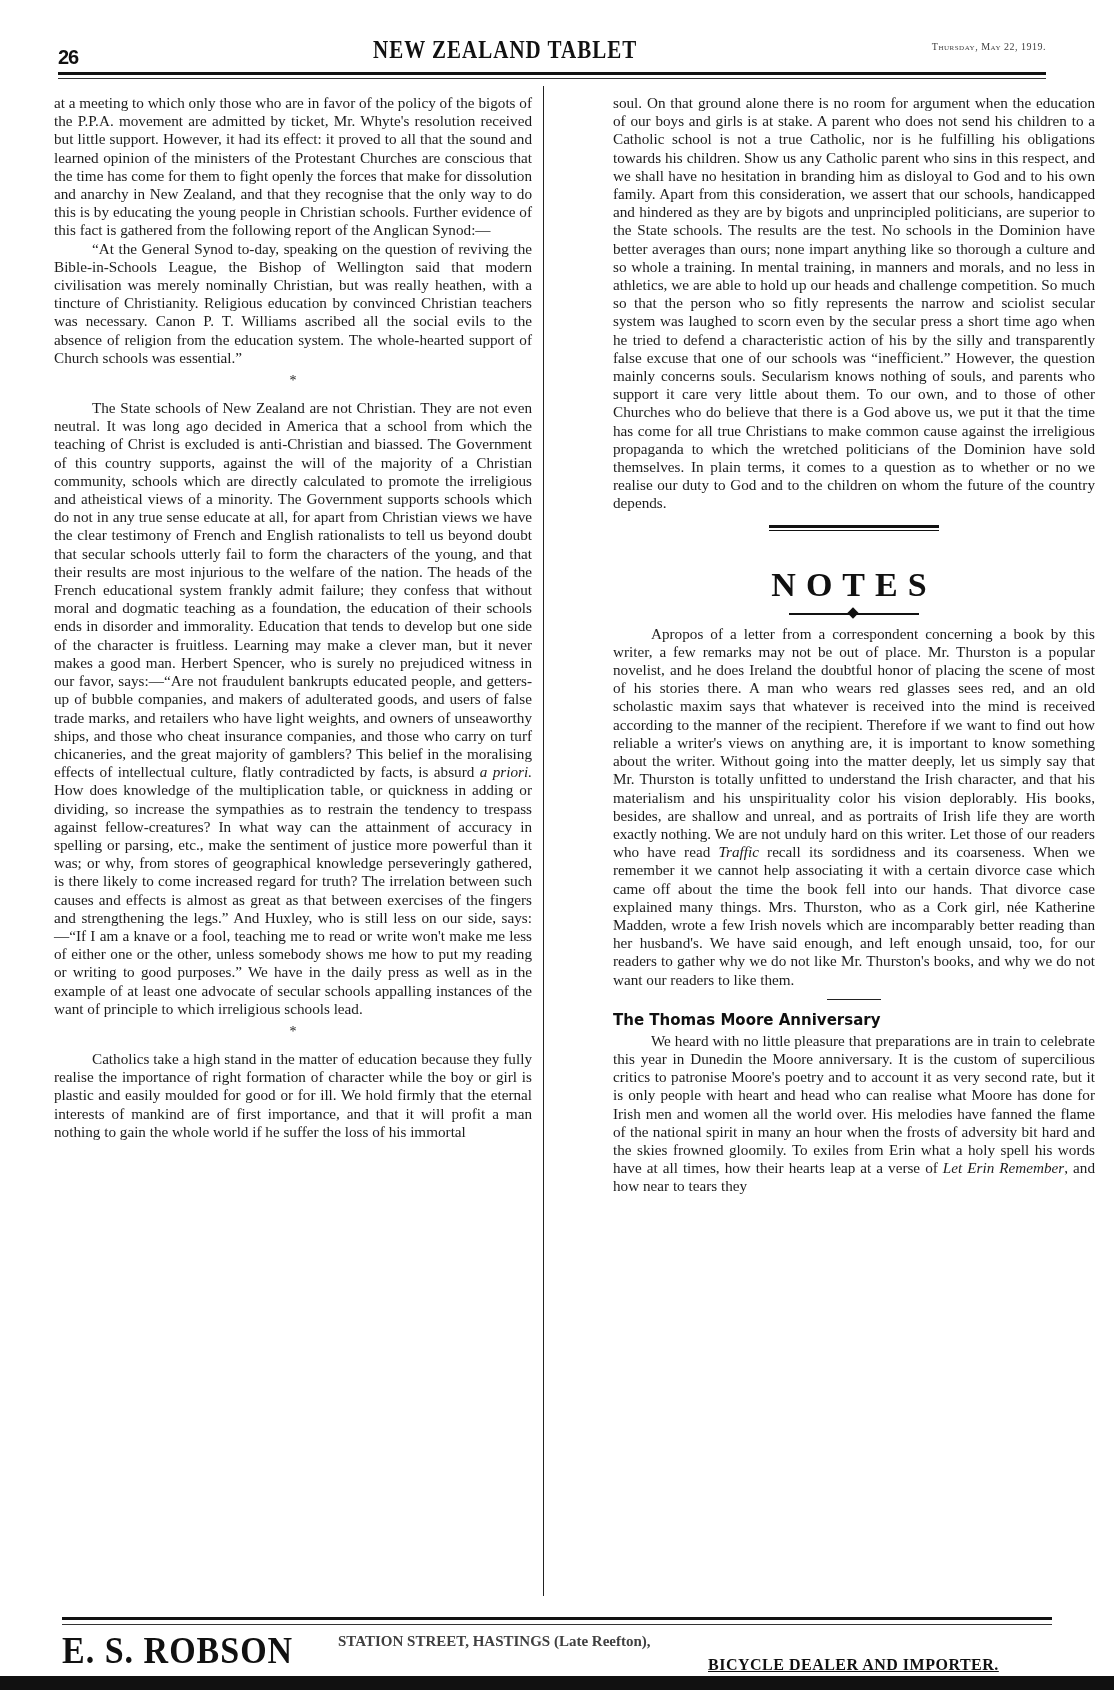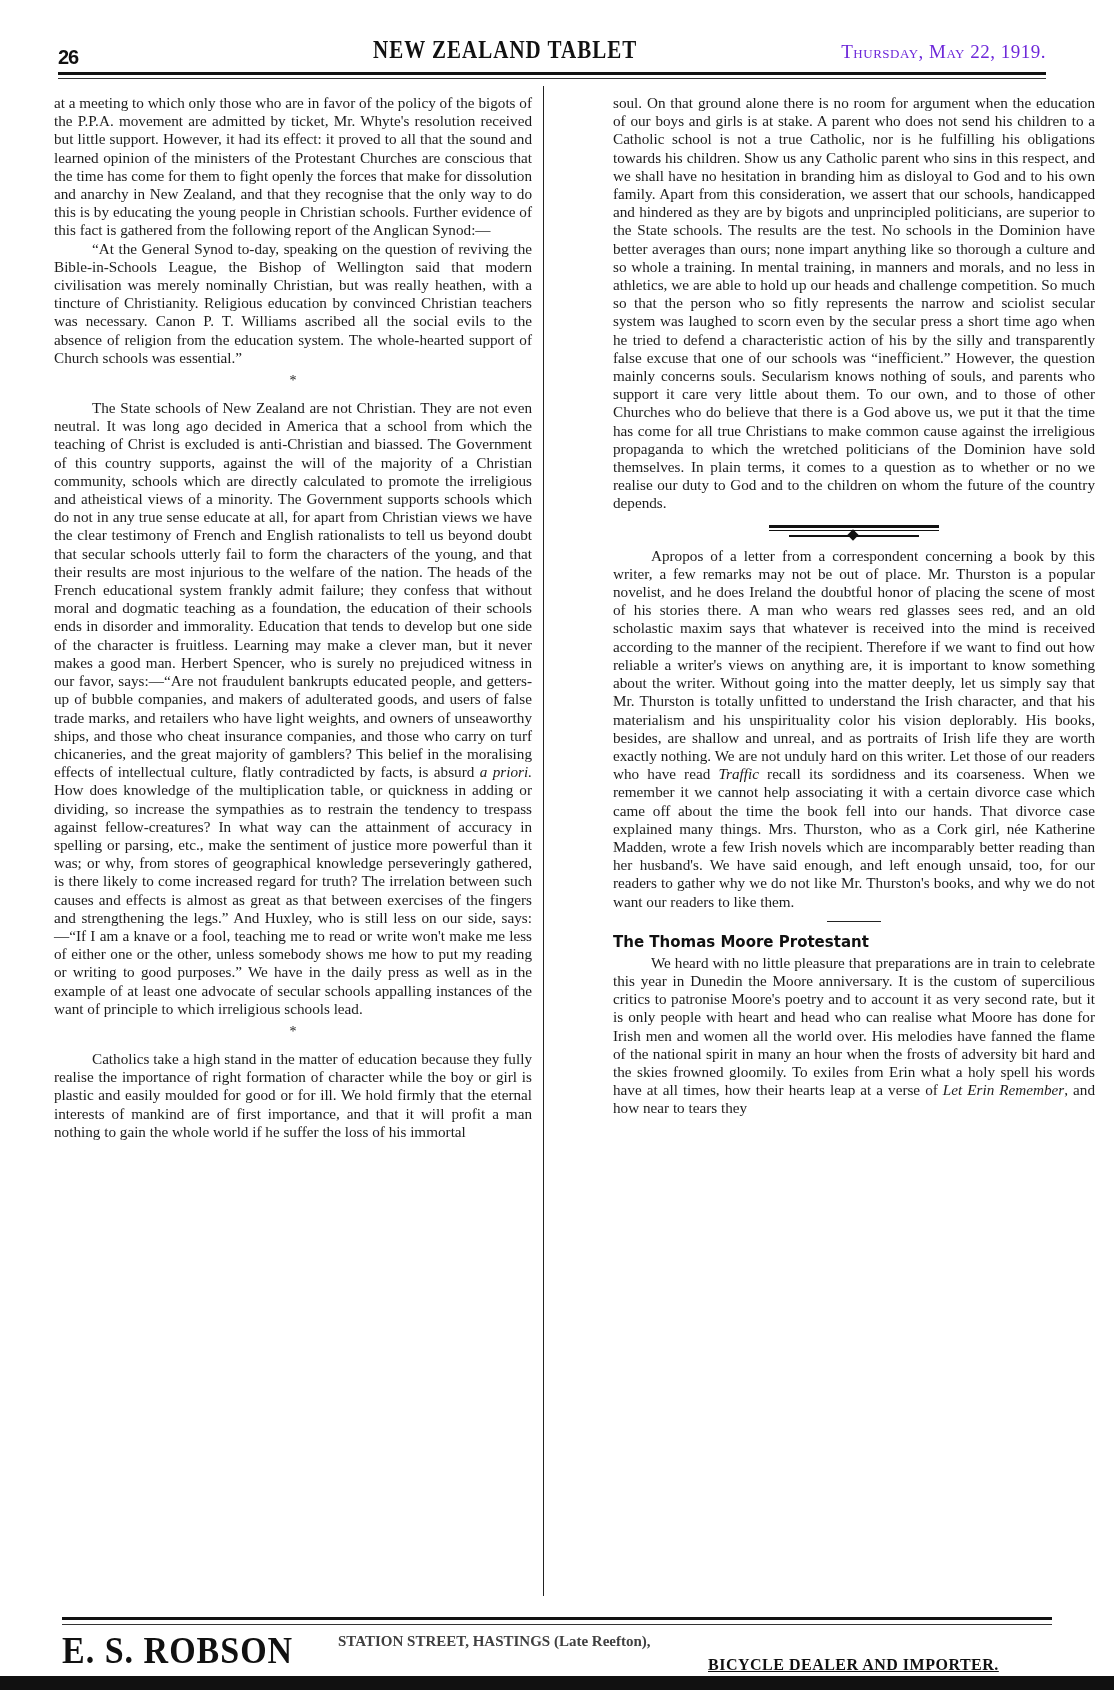--- a/index.html
+++ b/index.html
@@ -16,21 +16,21 @@
     font-family: "Liberation Sans", sans-serif; font-weight: bold; font-size: 20px;
     letter-spacing: -1px; color: #111;
   }
   .paper-title {
     position: absolute; left: 315px; top: 0; width: 400px;
     font-family: "Liberation Serif", serif; font-weight: bold; font-size: 21px;
     letter-spacing: 1px; color: #111; transform: scaleY(1.15);
   }
   .issue-date {
     position: absolute; right: 0; top: 3px;
-    font-family: "Liberation Serif", serif; font-size: 19px; color: #6d28d9;
+    font-family: "Liberation Serif", serif; font-size: 10px; color: #404040;
     font-variant: small-caps; letter-spacing: 0.5px;
   }
   .rule-thick { position: absolute; left: 58px; width: 988px; height: 3px; background: #111; }
   .rule-thin  { position: absolute; left: 58px; width: 988px; height: 1px; background: #333; }
 
   .col {
     position: absolute; top: 94px;
     width: 478px;
     font-family: "Liberation Serif", serif;
     font-size: 15.2px; line-height: 18.2px;
@@ -103,29 +103,30 @@
   <p class="indent">
     <span>The State schools of New Zealand are not Christian. They are not even neutral. It was long ago decided in America that a school from which the teaching of Christ is excluded is anti-Christian and biassed. The Government of this country supports, against the will of the majority of a Christian community, schools which are directly calculated to promote the irreligious and atheistical views of a minority. The Government supports schools which do not in any true sense educate at all, for apart from Christian views we have the clear testimony of French and English rationalists to tell us beyond doubt that secular schools utterly fail to form the characters of the young, and that their results are most injurious to the welfare of the nation. The heads of the French educational system frankly admit failure; they confess that without moral and dogmatic teaching as a foundation, the education of their schools ends in disorder and immorality. Education that tends to develop but one side of the character is fruitless. Learning may make a clever man, but it never makes a good man. Herbert Spencer, who is surely no prejudiced witness in our favor, says:—“Are not fraudulent bankrupts educated people, and getters-up of bubble companies, and makers of adulterated goods, and users of false trade marks, and retailers who have light weights, and owners of unseaworthy ships, and those who cheat insurance companies, and those who carry on turf chicaneries, and the great majority of gamblers? This belief in the moralising effects of intellectual culture, flatly contradicted by facts, is absurd </span><i>a priori.</i><span> How does knowledge of the multiplication table, or quickness in adding or dividing, so increase the sympathies as to restrain the tendency to trespass against fellow-creatures? In what way can the attainment of accuracy in spelling or parsing, etc., make the sentiment of justice more powerful than it was; or why, from stores of geographical knowledge perseveringly gathered, is there likely to come increased regard for truth? The irrelation between such causes and effects is almost as great as that between exercises of the fingers and strengthening the legs.” And Huxley, who is still less on our side, says:—“If I am a knave or a fool, teaching me to read or write won't make me less of either one or the other, unless somebody shows me how to put my reading or writing to good purposes.” We have in the daily press as well as in the example of at least one advocate of secular schools appalling instances of the want of principle to which irreligious schools lead.</span>
   </p>
   <p class="star">*</p>
   <p class="indent">Catholics take a high stand in the matter of education because they fully realise the importance of right formation of character while the boy or girl is plastic and easily moulded for good or for ill. We hold firmly that the eternal interests of mankind are of first importance, and that it will profit a man nothing to gain the whole world if he suffer the loss of his immortal</p>
 </div>
 
 <div class="col col-right">
   <p>soul. On that ground alone there is no room for argument when the education of our boys and girls is at stake. A parent who does not send his children to a Catholic school is not a true Catholic, nor is he fulfilling his obligations towards his children. Show us any Catholic parent who sins in this respect, and we shall have no hesitation in branding him as disloyal to God and to his own family. Apart from this consideration, we assert that our schools, handicapped and hindered as they are by bigots and unprincipled politicians, are superior to the State schools. The results are the test. No schools in the Dominion have better averages than ours; none impart anything like so thorough a culture and so whole a training. In mental training, in manners and morals, and no less in athletics, we are able to hold up our heads and challenge competition. So much so that the person who so fitly represents the narrow and sciolist secular system was laughed to scorn even by the secular press a short time ago when he tried to defend a characteristic action of his by the silly and transparently false excuse that one of our schools was “inefficient.” However, the question mainly concerns souls. Secularism knows nothing of souls, and parents who support it care very little about them. To our own, and to those of other Churches who do believe that there is a God above us, we put it that the time has come for all true Christians to make common cause against the irreligious propaganda to which the wretched politicians of the Dominion have sold themselves. In plain terms, it comes to a question as to whether or no we realise our duty to God and to the children on whom the future of the country depends.</p>
   <div class="section-rule"></div>
+  <div class="notes-heading">NOTES</div>
   <div class="ornament">
     <div class="line"></div>
       <div class="diamond"></div>
   </div>
   <p class="indent">
     <span>Apropos of a letter from a correspondent concerning a book by this writer, a few remarks may not be out of place. Mr. Thurston is a popular novelist, and he does Ireland the doubtful honor of placing the scene of most of his stories there. A man who wears red glasses sees red, and an old scholastic maxim says that whatever is received into the mind is received according to the manner of the recipient. Therefore if we want to find out how reliable a writer's views on anything are, it is important to know something about the writer. Without going into the matter deeply, let us simply say that Mr. Thurston is totally unfitted to understand the Irish character, and that his materialism and his unspirituality color his vision deplorably. His books, besides, are shallow and unreal, and as portraits of Irish life they are worth exactly nothing. We are not unduly hard on this writer. Let those of our readers who have read </span><i>Traffic</i><span> recall its sordidness and its coarseness. When we remember it we cannot help associating it with a certain divorce case which came off about the time the book fell into our hands. That divorce case explained many things. Mrs. Thurston, who as a Cork girl, née Katherine Madden, wrote a few Irish novels which are incomparably better reading than her husband's. We have said enough, and left enough unsaid, too, for our readers to gather why we do not like Mr. Thurston's books, and why we do not want our readers to like them.</span>
   </p>
   <div class="short-rule"></div>
-  <p class="note-heading">The Thomas Moore Protestant</p>
+  <p class="note-heading">The Thomas Moore Anniversary</p>
   <p class="indent">
     <span>We heard with no little pleasure that preparations are in train to celebrate this year in Dunedin the Moore anniversary. It is the custom of supercilious critics to patronise Moore's poetry and to account it as very second rate, but it is only people with heart and head who can realise what Moore has done for Irish men and women all the world over. His melodies have fanned the flame of the national spirit in many an hour when the frosts of adversity bit hard and the skies frowned gloomily. To exiles from Erin what a holy spell his words have at all times, how their hearts leap at a verse of </span><i>Let Erin Remember</i><span>, and how near to tears they</span>
   </p>
 </div>
 
 <div class="footer-rule-top"></div>
 <div class="footer-rule-top2"></div>
 <div class="ad-name">E. S. ROBSON</div>
 <div class="ad-address">STATION STREET, HASTINGS (Late Reefton),</div>
 <div class="ad-trade">BICYCLE DEALER AND IMPORTER.</div>

